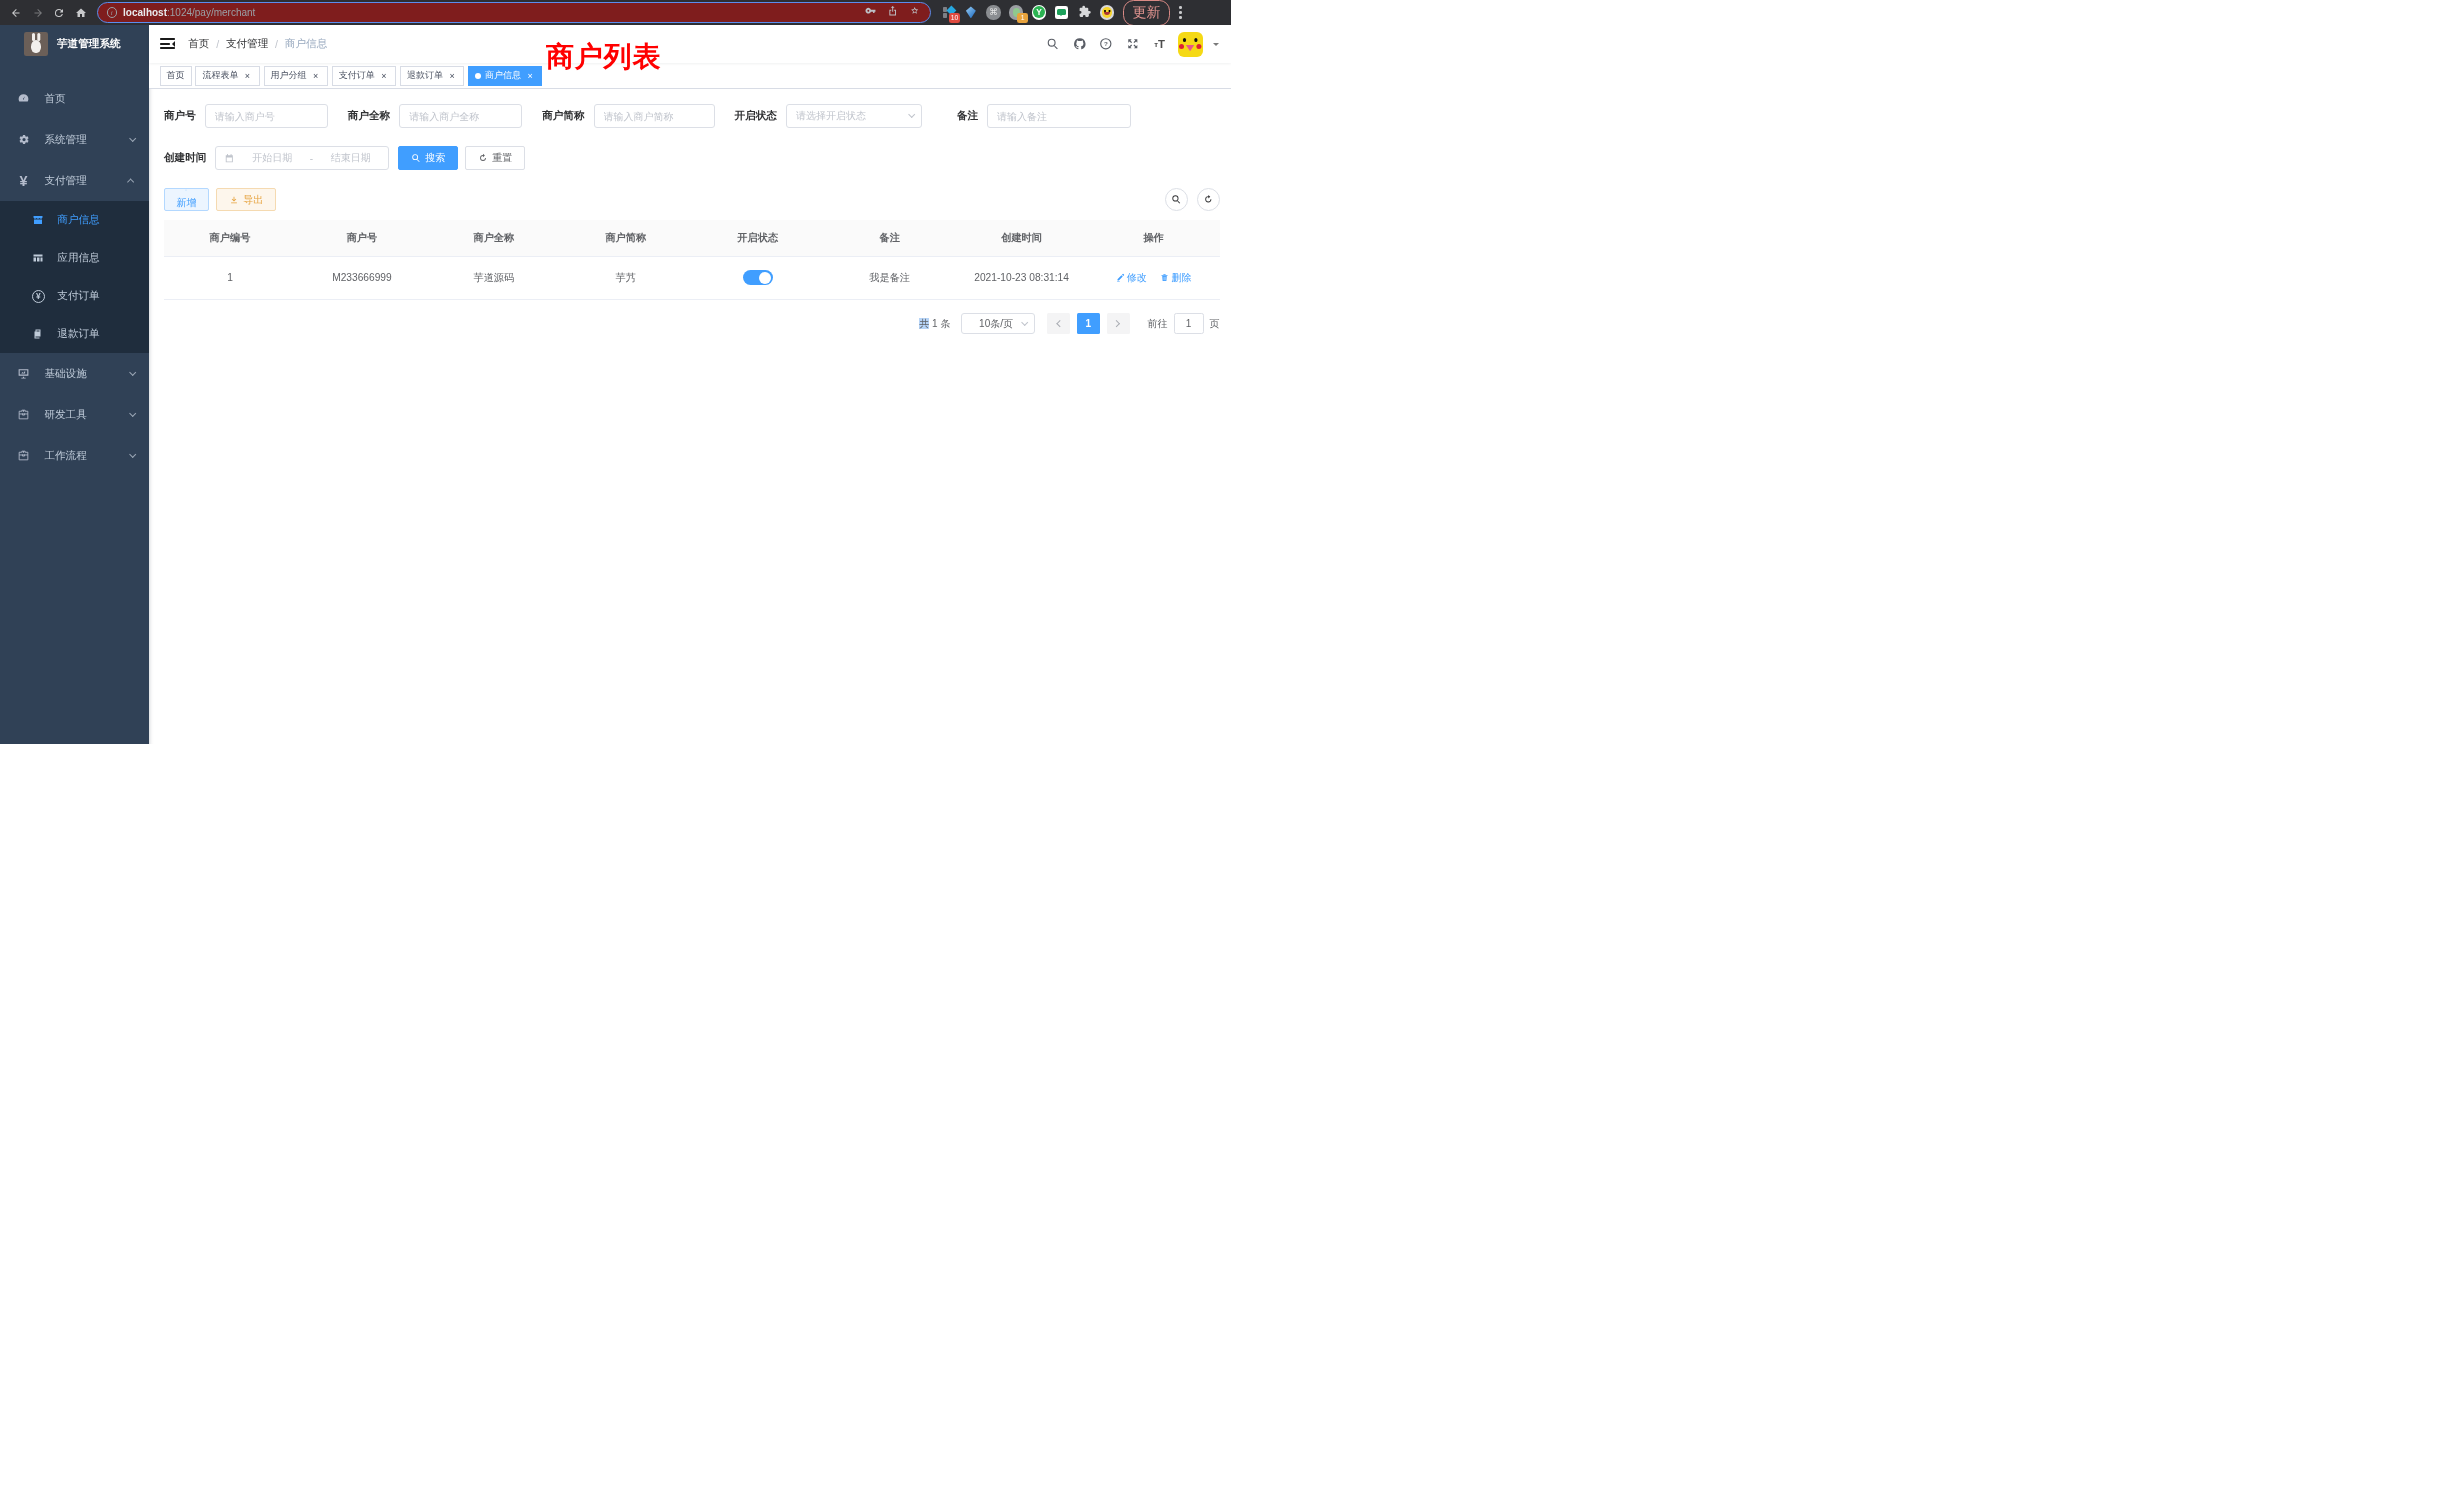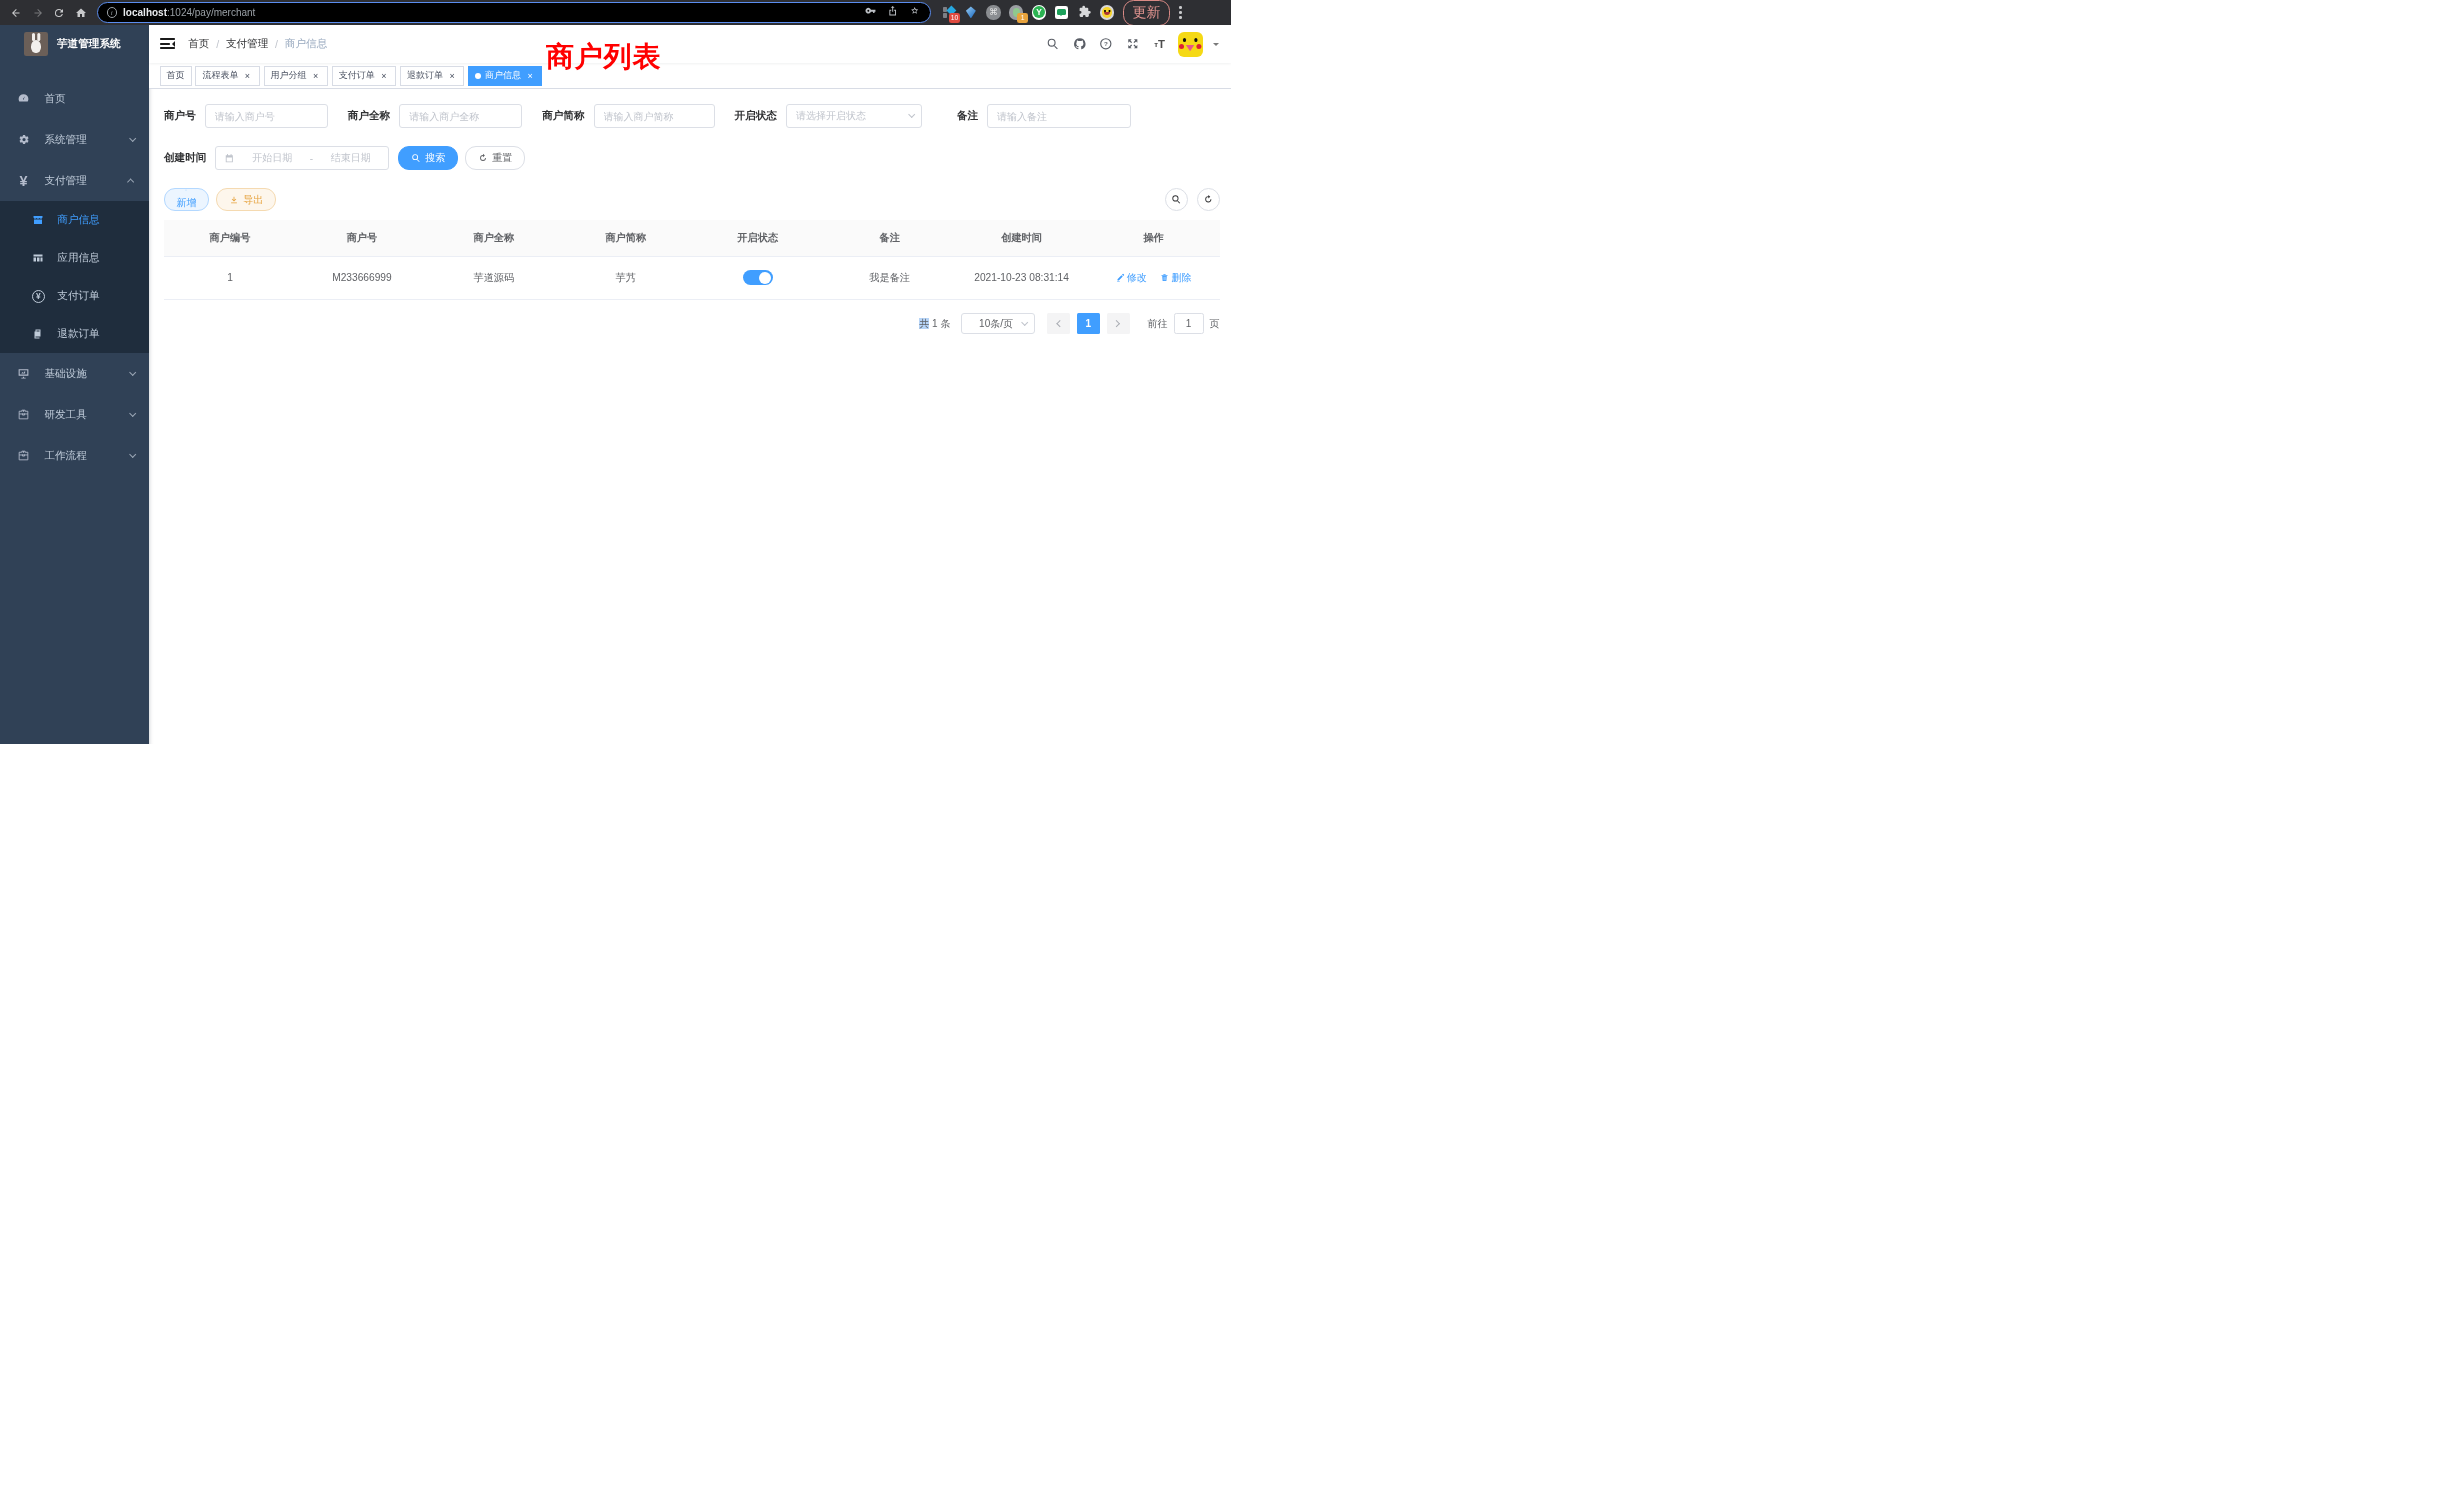--- a/index.html
+++ b/index.html
@@ -6,21 +6,21 @@
   html,body { width:1231px; height:744px; overflow:hidden;
     font-family:"Liberation Sans","DejaVu Sans",sans-serif; background:#fff; }
 
   
   .browser-bar { height:25px; background:#2e2f33; display:flex; align-items:center;
     padding:0 6px; gap:1.5px; }
   .bnav { width:20px; height:20px; border-radius:50%; display:flex; align-items:center;
     justify-content:center; color:#c8c9cb; flex:0 0 auto; }
   .bnav.disabled { color:#77787b; }
   .bnav svg { width:12px; height:12px; fill:currentColor; }
-  .url-pill { width:834px; height:20.5px; margin-left:4.5px; background:#000000;
+  .url-pill { width:834px; height:20.5px; margin-left:4.5px; background:#7f1d1d;
     border:1.5px solid #5b8def; border-radius:11.4px; display:flex; align-items:center;
     padding:0 9px; gap:6px; flex:0 0 auto; }
   .info-ic { width:10.6px; height:10.6px; border:1.1px solid #9aa0a6; border-radius:50%;
     color:#9aa0a6; font-size:6.8px; display:flex; align-items:center; justify-content:center;
     font-family:"Liberation Serif",serif; font-style:italic; flex:0 0 auto;}
   .url-text { font-size:10px; white-space:nowrap; }
   .url-host { color:#e8eaed; font-weight:700; }
   .url-path { color:#9aa0a6; }
   .url-actions { margin-left:auto; display:flex; gap:10.6px; color:#bdc1c6; }
   .url-actions svg { width:11.4px; height:11.4px; fill:currentColor; }
@@ -150,21 +150,21 @@
   .sel-box { height:24px; border:0.8px solid #dcdfe6; border-radius:3px; padding:0 7.6px 0 9px;
     display:flex; align-items:center; color:#c0c4cc; font-size:10px; cursor:pointer; background:#fff;}
   .sel-box .sel-text { flex:1; }
   .sel-chev { width:5.3px; height:5.3px; border-right:0.9px solid #c0c4cc;
     border-bottom:0.9px solid #c0c4cc; transform:rotate(45deg) translateY(-1.5px); }
   .date-box { width:174px; height:24px; border:0.8px solid #dcdfe6; border-radius:3px;
     display:flex; align-items:center; padding:0 7.6px; gap:7.6px; color:#c0c4cc; font-size:10px;
     cursor:pointer; background:#fff;}
   .date-box svg { width:10.6px; height:10.6px; fill:#c0c4cc; flex:0 0 auto; }
   .date-ph { flex:1; text-align:center; }
-  .btn { height:24px; border-radius:11px; border:0.8px solid #dcdfe6; background:#fff; font-size:10px;
+  .btn { height:24px; border-radius:2px; border:0.8px solid #dcdfe6; background:#fff; font-size:10px;
     color:#606266; display:inline-flex; align-items:center; justify-content:center; gap:4.5px;
     padding:0 11.4px; cursor:pointer; font-family:inherit;text-align:center; }
   .btn svg { width:10px; height:10px; fill:currentColor; }
   .btn-primary { background:#409eff; border-color:#409eff; color:#fff; }
   .btn-plain-primary { background:#ecf5ff; border-color:#b3d8ff; color:#409eff; height:23px;flex-direction:column; }
   .btn-plain-warning { background:#fdf6ec; border-color:#f5dab1; color:#e6a23c; height:23px; }
   .toolbar-row { display:flex; align-items:center; margin-bottom:9px; }
   .tool-circles { margin-left:auto; display:flex; gap:9px; }
   .circle-btn { width:23px; height:23px; border:0.8px solid #dcdfe6; border-radius:50%;
     display:flex; align-items:center; justify-content:center; color:#303133; cursor:pointer;

